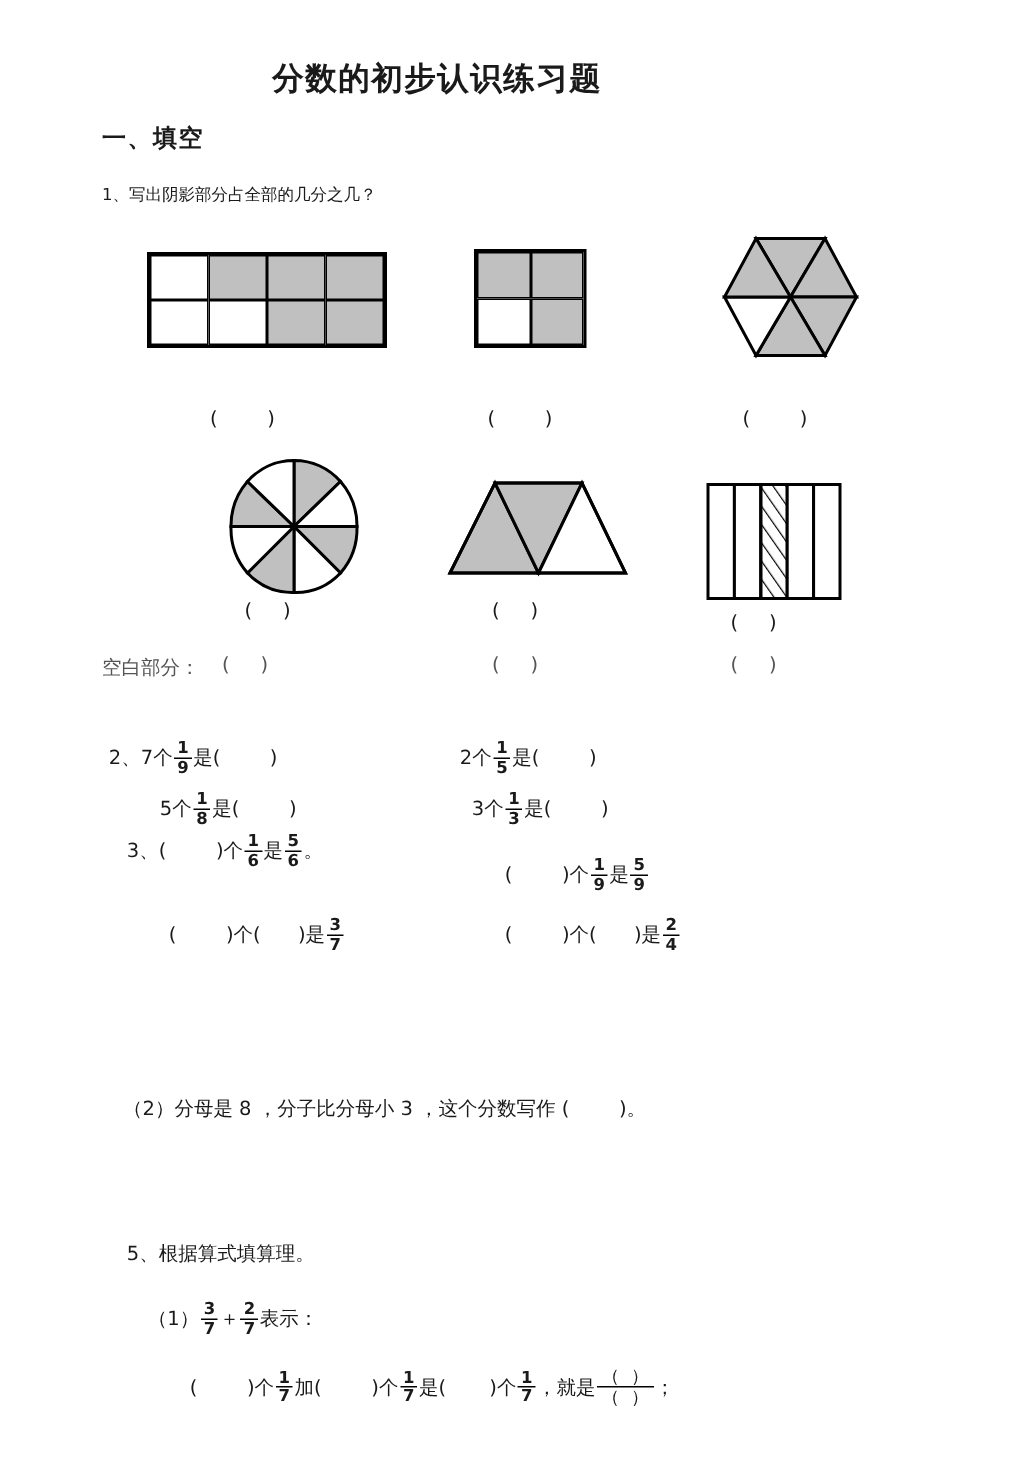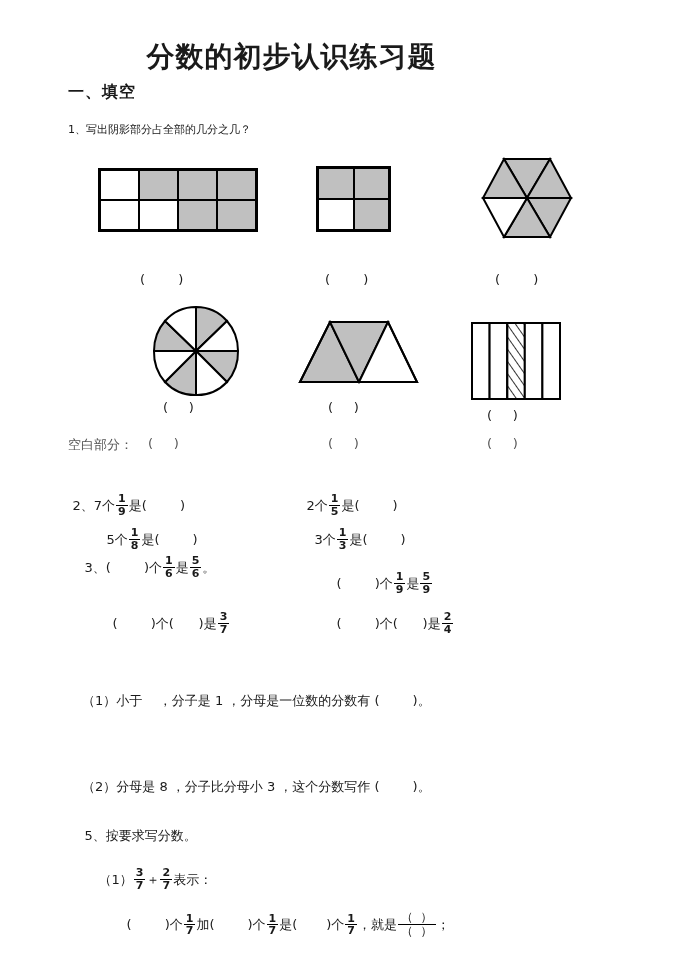--- a/index.html
+++ b/index.html
@@ -19,21 +19,21 @@
     position: relative;
     width: 687px;
     height: 971px;
   }
   .title {
     position: absolute;
     top: 38px;
     left: 0;
     width: 583px;
     text-align: center;
-    font-size: 28px;
+    font-size: 21px;
     font-weight: bold;
     letter-spacing: 1px;
   }
   .section-heading {
     position: absolute;
     left: 68px;
     top: 82px;
     font-size: 16px;
     font-weight: bold;
     letter-spacing: 1px;
@@ -221,25 +221,24 @@
   <div class="line" style="left:320px; top:556px;">
     <span>(        )</span><span>个</span><span class="frac"><span class="num">1</span><span class="den">9</span></span><span>是</span><span class="frac"><span class="num">5</span><span class="den">9</span></span>
   </div>
   <div class="line" style="left:96px; top:596px;">
     <span>(        )</span><span>个</span><span>(      )</span><span>是</span><span class="frac"><span class="num">3</span><span class="den">7</span></span>
   </div>
   <div class="line" style="left:320px; top:596px;">
     <span>(        )</span><span>个</span><span>(      )</span><span>是</span><span class="frac"><span class="num">2</span><span class="den">4</span></span>
   </div>
 
-  <div class="line" style="left:82px; top:692px;">（1）小于    ，分子是 1 ，分母是一位数的分数有 (        )。</div>
-  <div class="line" style="left:82px; top:730px;margin-top:48px;">（2）分母是 8 ，分子比分母小 3 ，这个分数写作 (        )。</div>
+  <div class="line" style="left:82px; top:730px;">（2）分母是 8 ，分子比分母小 3 ，这个分数写作 (        )。</div>
 
   <div class="line" style="left:68px; top:812px;">
-    <span>5、</span><span>按要求写分数。</span>
+    <span>5、</span><span>根据算式填算理。</span>
   </div>
   <div class="line" style="left:82px; top:852px;">
     <span>（1）</span><span class="frac"><span class="num">3</span><span class="den">7</span></span><span>＋</span><span class="frac"><span class="num">2</span><span class="den">7</span></span><span>表示：</span>
   </div>
   <div class="line" style="left:110px; top:896px;">
     <span>(        )</span><span>个</span><span class="frac"><span class="num">1</span><span class="den">7</span></span><span>加</span><span>(        )</span><span>个</span><span class="frac"><span class="num">1</span><span class="den">7</span></span><span>是</span><span>(       )</span><span>个</span><span class="frac"><span class="num">1</span><span class="den">7</span></span><span>，就是</span><span class="frac paren-frac"><span class="num">（  ）</span><span class="den">（  ）</span></span><span>；</span>
   </div>
 
 </div>
 

